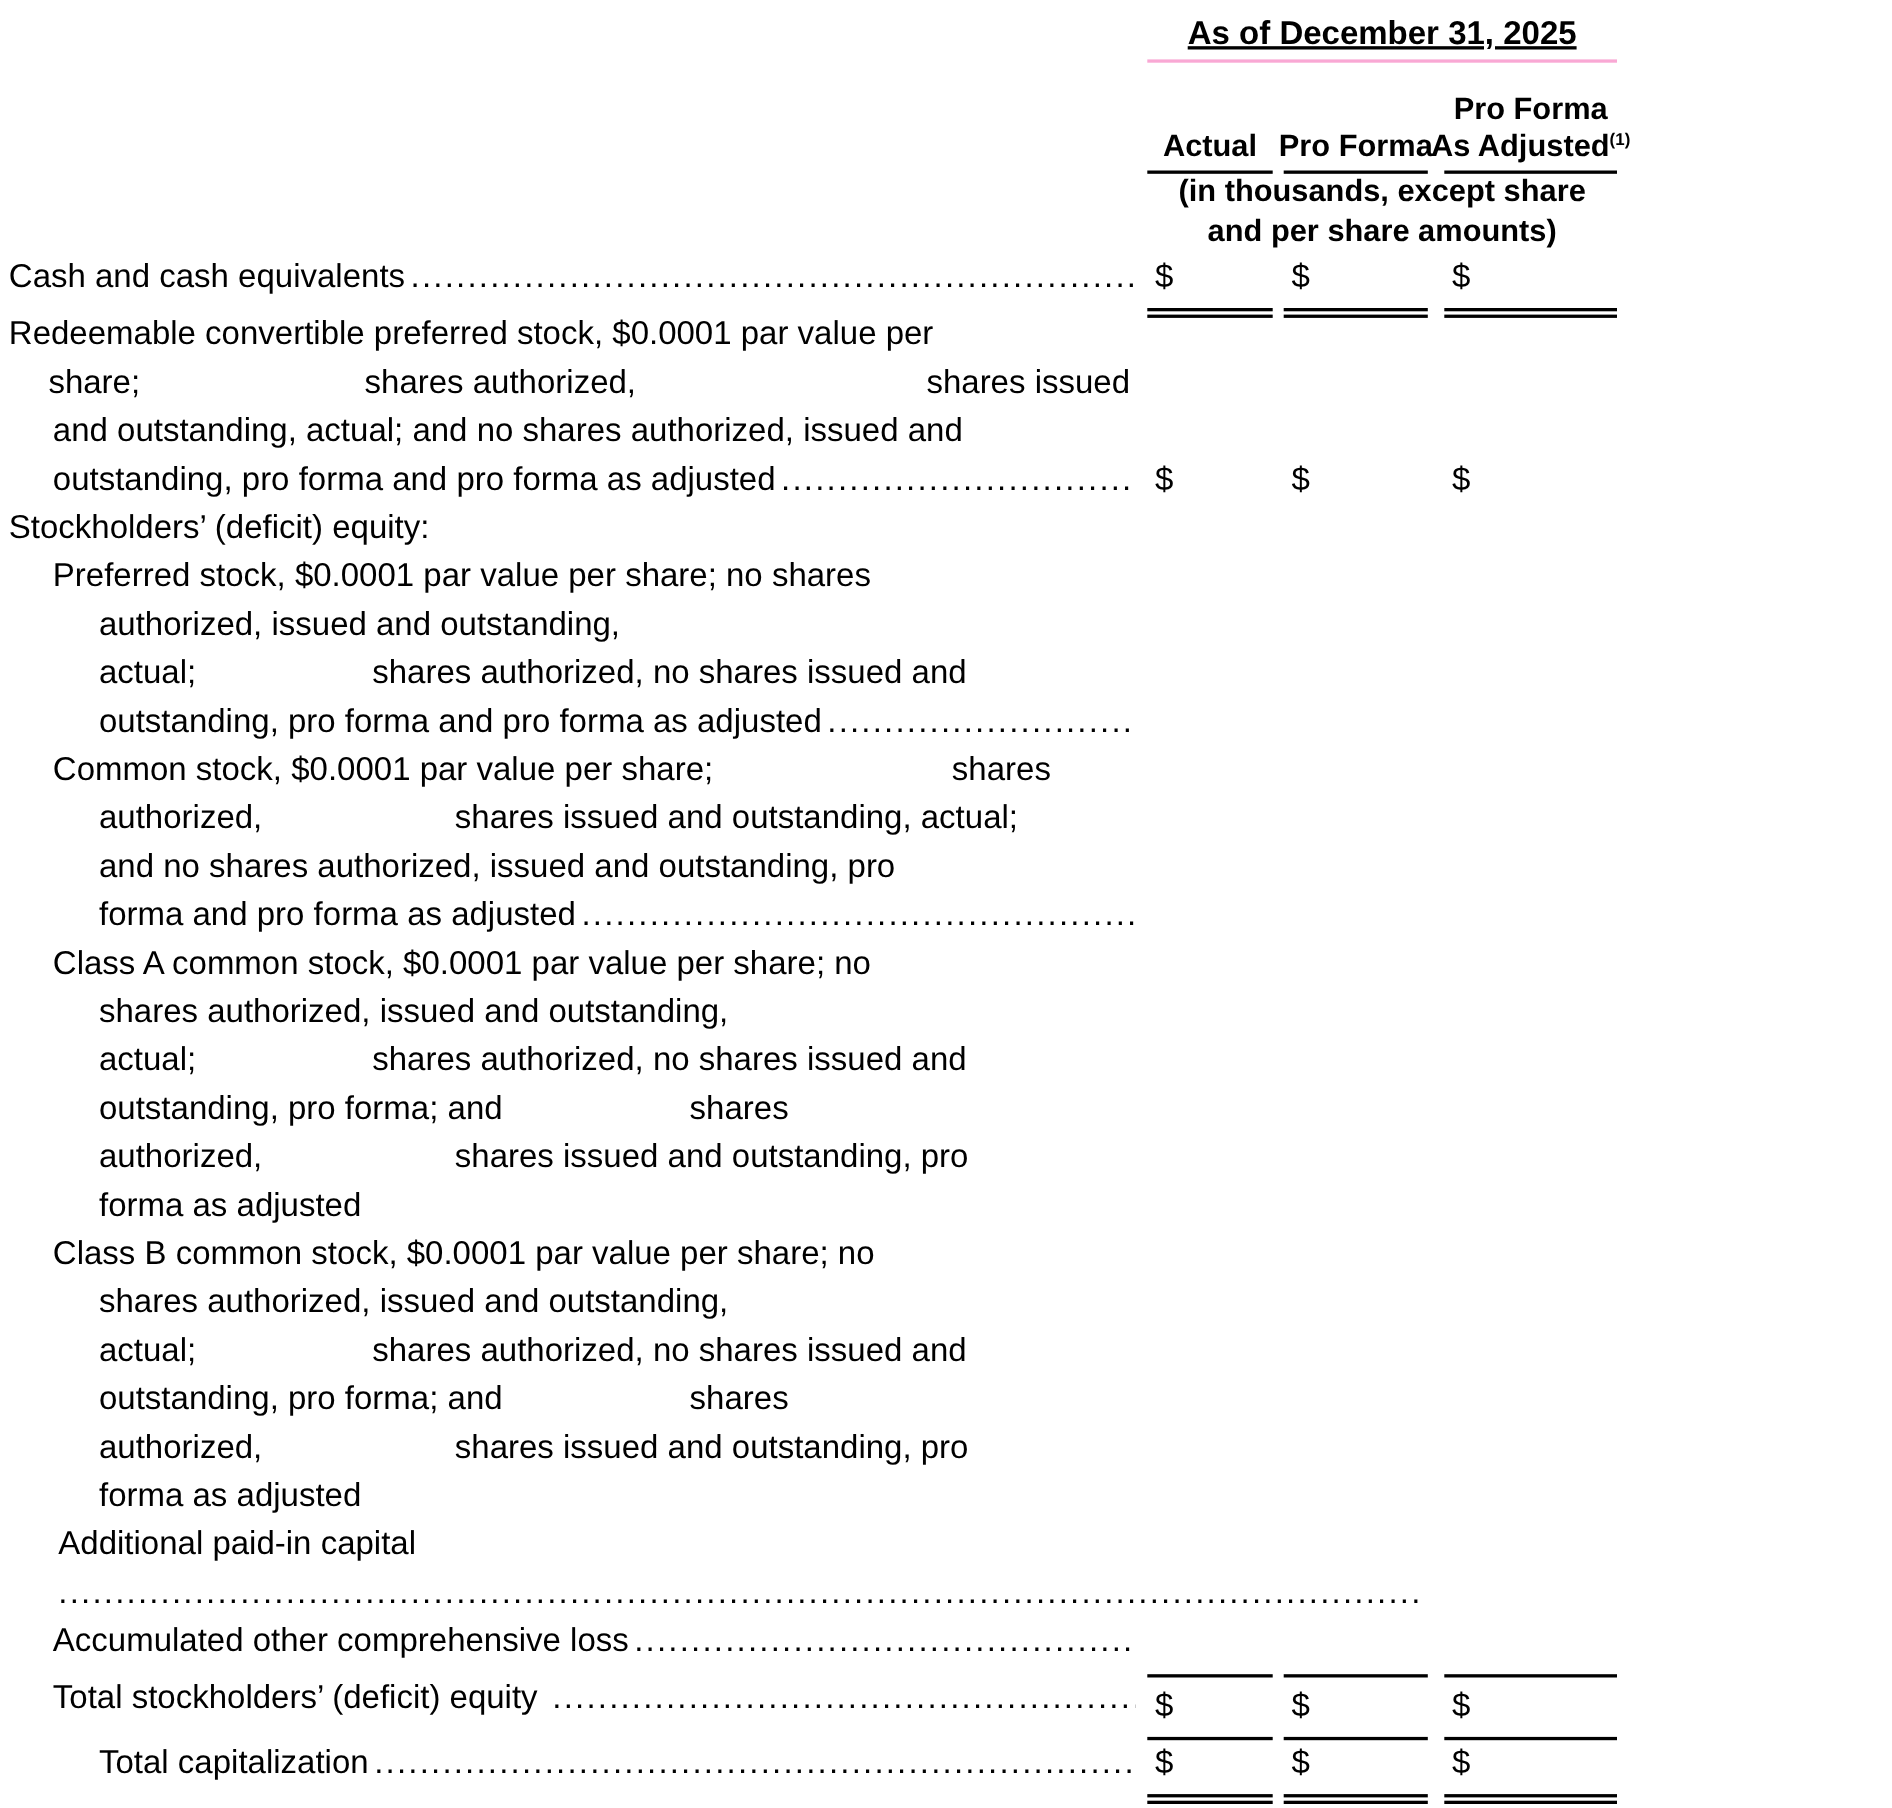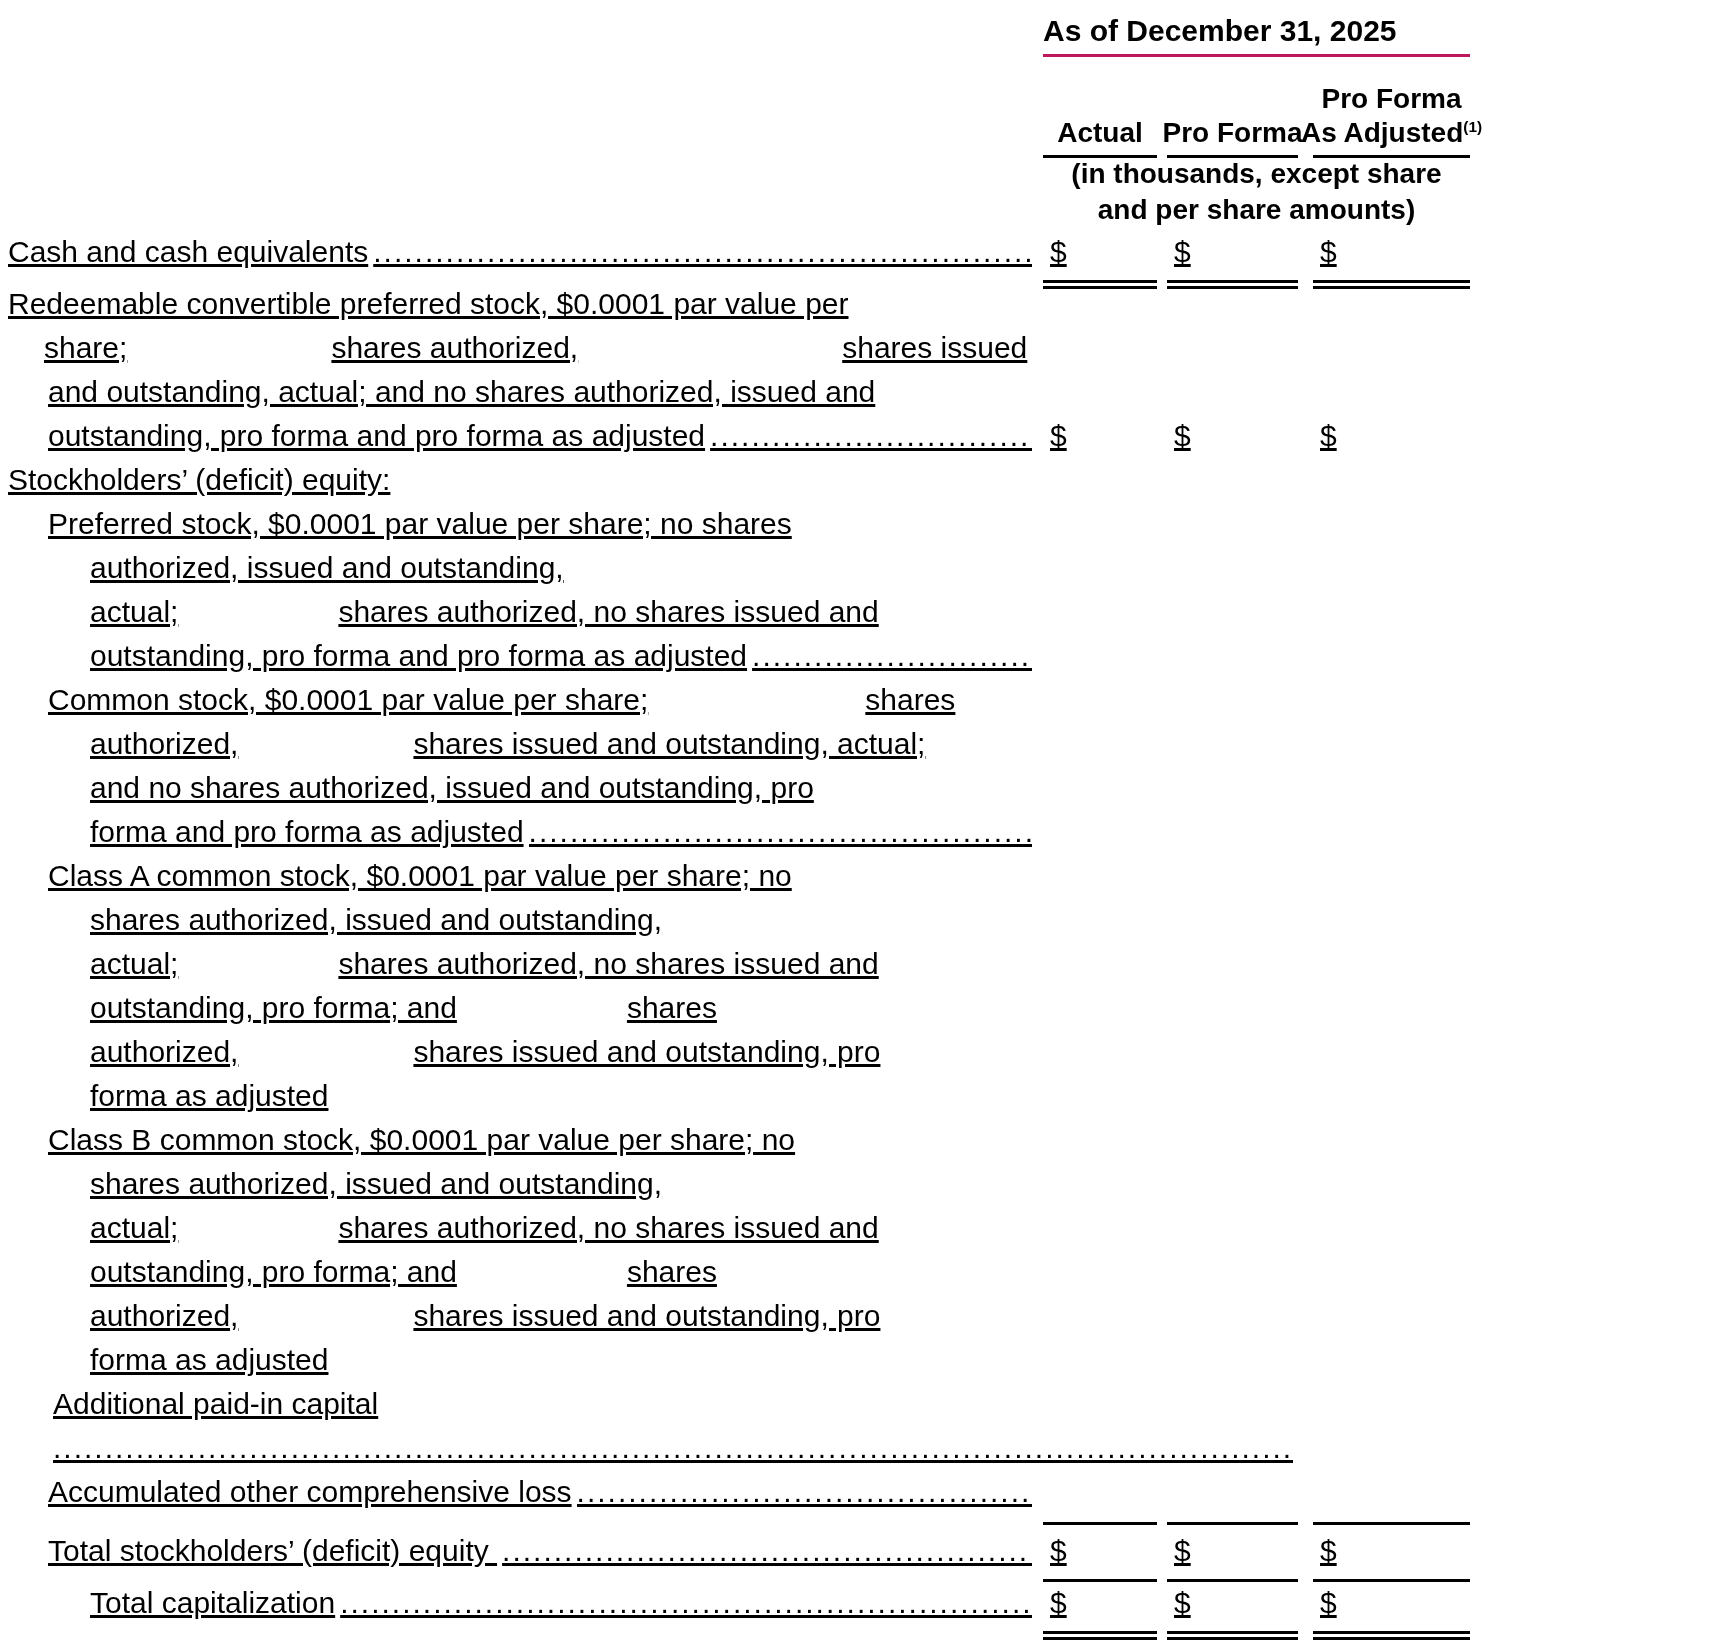--- a/index.html
+++ b/index.html
@@ -9,22 +9,22 @@
     overflow:hidden;
     font-family:"Liberation Sans", sans-serif;
     font-size:30px;
     color:#000;
     background:#fff;
   }
   
   .header-zone { position:relative; height:230px; }
   .period-head {
     position:absolute; left:1043px; top:14px; width:427px;
-    text-align:left; font-weight:bold; white-space:nowrap;
-    padding-bottom:6px; border-bottom:3px solid #be185d;
+    text-align:center; font-weight:bold; white-space:nowrap;
+    padding-bottom:6px; border-bottom:3px solid #f9a8d4;text-decoration:underline;
   }
   .col-heads { position:absolute; left:1043px; top:58px; width:427px; display:flex; }
   .col-head {
     display:flex; flex-direction:column; justify-content:flex-end; align-items:center;
     border-bottom:3px solid #000; height:100px; padding-bottom:5px;
     font-weight:bold; font-size:28px; line-height:34px; white-space:nowrap;
     box-sizing:border-box;
   }
   .col-heads .c1 { margin-left:0; }
   sup { font-size:0.55em; vertical-align:super; line-height:0; }
@@ -32,21 +32,21 @@
     position:absolute; left:1043px; top:156px; width:427px;
     text-align:center; font-weight:bold; font-size:28px; line-height:36px;
     white-space:nowrap;
   }
   
   .c1 { width:114px; margin-left:11px; flex:none; }
   .c2 { width:131px; margin-left:10px; flex:none; }
   .c3 { width:157px; margin-left:15px; flex:none; }
   
   .rows { position:relative; }
-  .trow { display:flex; align-items:flex-end;text-decoration:underline; }
+  .trow { display:flex; align-items:flex-start; }
   .trow.sp { margin-top:8px; }
   .label-block { width:1032px; flex:none; }
   .tline {
     display:flex; align-items:baseline;
     line-height:44px; white-space:nowrap;
   }
   .tline span { flex:0 0 auto; white-space:pre; }
   .gap { display:inline-block; }
   .leader { flex:1 1 auto !important; min-width:0; overflow:hidden; margin-left:5px; }
   .leader::after {

